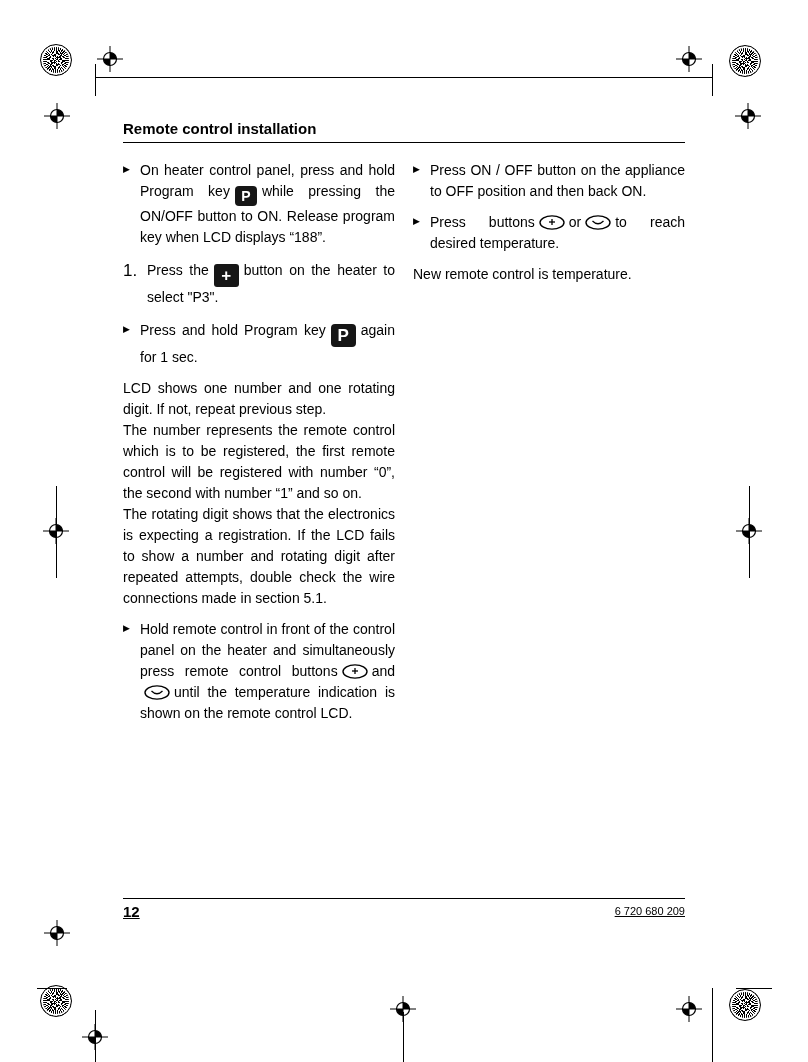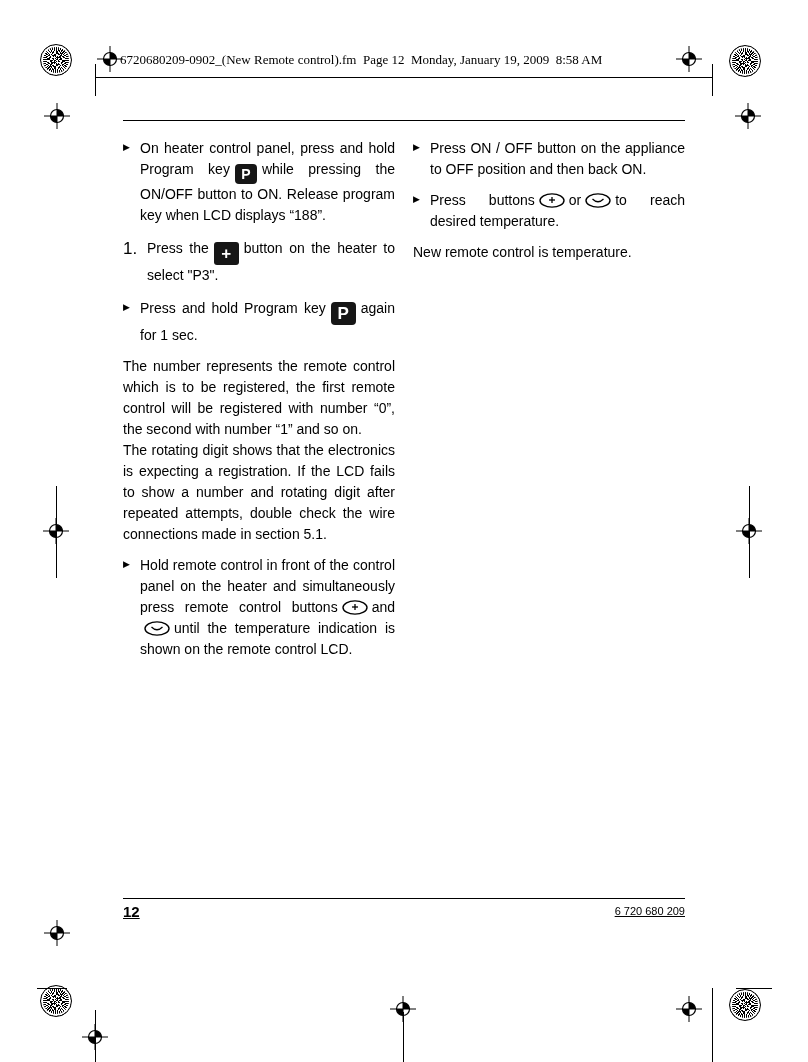--- a/index.html
+++ b/index.html
@@ -129,23 +129,23 @@
   <div class="vline" style="left:95px;top:64px;width:1px;height:32px;"></div>
   <div class="vline" style="left:712px;top:64px;width:1px;height:32px;"></div>
   <div class="vline" style="left:56px;top:486px;width:1px;height:92px;"></div>
   <div class="vline" style="left:749px;top:486px;width:1px;height:92px;"></div>
   <div class="vline" style="left:403px;top:1012px;width:1px;height:50px;"></div>
   <div class="vline" style="left:712px;top:988px;width:1px;height:74px;"></div>
   <div class="vline" style="left:95px;top:1010px;width:1px;height:52px;"></div>
   <div class="hline" style="left:736px;top:988px;width:36px;height:1px;"></div>
   <div class="hline" style="left:37px;top:988px;width:30px;height:1px;"></div>
 
-  <div class="doc-header">6720680209-0902_(New Remote control).fm  Page 12  Monday, January 19, 2009  8:58 AM</div>
 
   <div class="content">
+    <div class="page-title">Remote control installation</div>
     <div class="title-rule"></div>
 
     <div class="cols">
 
       <div class="col">
 
         <div class="bullet-block">
           <span class="bullet-marker">▶</span>
           <p class="btxt">
             <span>On heater control panel, press and hold Program key</span><span class="key">P</span><span>while pressing the ON/OFF button to ON. Release program key when LCD displays “188”.</span>
@@ -160,20 +160,21 @@
           </p>
         </div>
 
         <div class="bullet-block">
           <span class="bullet-marker">▶</span>
           <p class="btxt">
             <span>Press and hold Program key</span><span class="key big">P</span><span>again for 1 sec.</span>
           </p>
         </div>
 
+        <p class="para tight">LCD shows one number and one rotating digit. If not, repeat previous step.</p>
         <p class="para tight">The number represents the remote control which is to be registered, the first remote control will be registered with number “0”, the second with number “1” and so on.</p>
         <p class="para">The rotating digit shows that the electronics is expecting a registration. If the LCD fails to show a number and rotating digit after repeated attempts, double check the wire connections made in section 5.1.</p>
 
         <div class="bullet-block">
           <span class="bullet-marker">▶</span>
           <p class="btxt">
             <span>Hold remote control in front of the control panel on the heater and simultaneously press remote control buttons</span><span class="oval"><svg width="26" height="15" viewBox="0 0 26 15">
                   <ellipse cx="13" cy="7.5" rx="12" ry="6.6" fill="none" stroke="#000" stroke-width="1.4"></ellipse>
                   <line x1="13" y1="4" x2="13" y2="10" stroke="#000" stroke-width="1.3"></line>
                   <line x1="10" y1="7" x2="16" y2="7" stroke="#000" stroke-width="1.3"></line>

